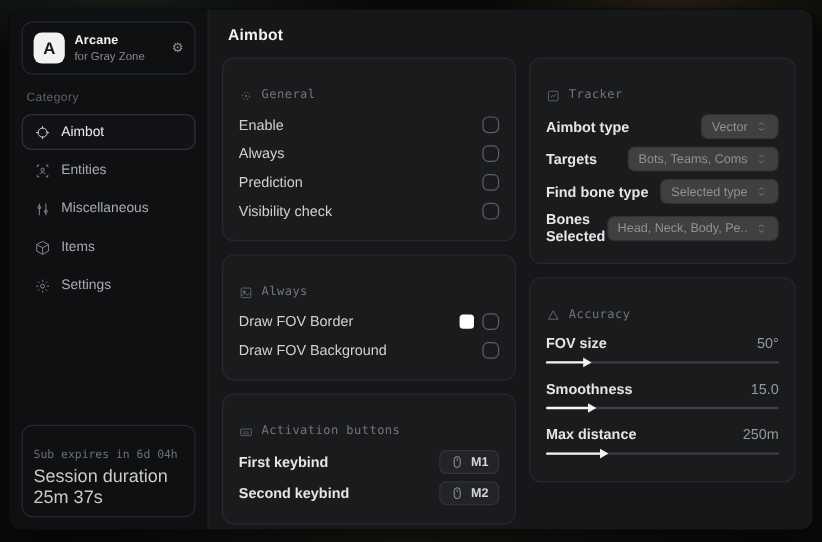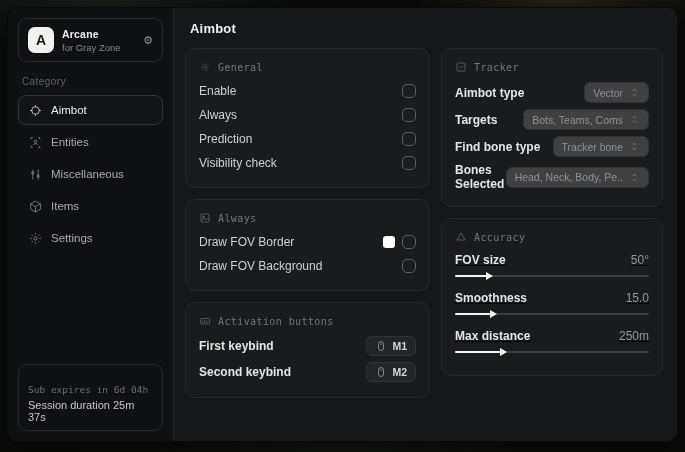--- a/index.html
+++ b/index.html
@@ -43,35 +43,35 @@
     border:1px solid transparent; border-radius:8px; color:#a9acaf; font-size:11.5px;
   }
   .nav-item.active { border-color:#303236; color:#eceded; background:#121316; }
   .nav-icon { width:14px; height:14px; flex:none; display:flex; align-items:center; justify-content:center; }
   .nav-icon svg { width:13px; height:13px; stroke:#8f9295; fill:none; stroke-width:1.4; }
   .nav-item.active .nav-icon svg { stroke:#dfe0e1; }
   .side-footer {
     margin-top:auto; border:1px solid #26282b; border-radius:9px; padding:7px 9px;
   }
   .expires { font-family:"DejaVu Sans Mono", monospace; color:#6d7074; font-size:9.5px;margin-top:12px; }
-  .session { color:#c7c9cb; font-size:11px; margin-top:4px; }
+  .session { color:#c7c9cb; font-size:15px; margin-top:4px; }
   
   .main { flex:1; background:#161719; display:flex; flex-direction:column; }
   .main-header { padding:13px 16px 10px; }
   .page-title { color:#f1f1f1; font-size:13px; font-weight:bold; letter-spacing:.2px; }
   .content { flex:1; display:flex; gap:11px; padding:2px 14px 14px 11px; }
   .col { display:flex; flex-direction:column; gap:11px; }
   .col-left { width:245px; flex:none; }
   .col-right { flex:1; }
   .panel {
     background:#1a1b1d; border:1px solid #27292c; border-radius:10px;
     padding:10px 13px 12px;
   }
   .panel-head {
-    display:flex; align-items:center; gap:7px; margin:2px 0 6px;
+    display:flex; gap:7px; margin:15px 0 6px;
     font-family:"DejaVu Sans Mono", monospace; font-size:10px; color:#737679; letter-spacing:.4px;
   }
   .panel-head svg { width:12px; height:12px; stroke:#737679; fill:none; stroke-width:1.3; }
   .row {
     display:flex; align-items:center; justify-content:space-between;
     min-height:24px; padding:3px 0;
   }
   .row-label { color:#cfd1d3; font-size:12px; }
   .row-label.strong { color:#e4e5e6; font-weight:bold; font-size:12px; }
   .checkbox {
@@ -86,21 +86,21 @@
   }
   .keybtn svg { width:12px; height:12px; stroke:#b9bbbe; fill:none; stroke-width:1.3; }
   .select {
     display:flex; align-items:center; gap:6px; background:#404040; border:1px solid #303236;
     border-radius:6px; padding:3.5px 8px; color:#8e9195; font-size:10.5px; max-width:150px;
   }
   .select .val { white-space:nowrap; overflow:hidden; text-overflow:ellipsis; }
   .select svg { width:11px; height:11px; stroke:#8e9195; fill:none; stroke-width:1.4; flex:none; }
   
   .slider-row { margin-bottom:4px; }
-  .slider-top { display:flex; justify-content:space-between; align-items:center; padding:4px 0 2px;text-decoration:underline; }
+  .slider-top { display:flex; justify-content:space-between; align-items:center; padding:4px 0 2px; }
   .slider-val { color:#95989b; font-size:12px; }
   .track { position:relative; height:14px; }
   .track-line { position:absolute; left:0; right:0; top:6px; height:2px; background:#3c3e41; border-radius:2px; }
   .fill { position:absolute; left:0; top:6px; height:2px; background:#f4f4f4; border-radius:2px; }
   .thumb {
     position:absolute; top:2.5px; width:0; height:0; margin-left:-2px;
     border-left:7px solid #f4f4f4; border-top:4.5px solid transparent; border-bottom:4.5px solid transparent;
   }
 </style>
 </head>
@@ -293,21 +293,21 @@
             <span class="select">
               <span class="val">Bots, Teams, Coms</span>
               <svg viewBox="0 0 24 24">
                   <path d="M8 9l4-4 4 4M8 15l4 4 4-4"></path>
                 </svg>
             </span>
           </div>
           <div class="row">
             <span class="row-label strong">Find bone type</span>
             <span class="select">
-              <span class="val">Tracker bone</span>
+              <span class="val">Selected type</span>
               <svg viewBox="0 0 24 24">
                   <path d="M8 9l4-4 4 4M8 15l4 4 4-4"></path>
                 </svg>
             </span>
           </div>
           <div class="row">
             <span class="row-label strong">Bones Selected</span>
             <span class="select">
               <span class="val">Head, Neck, Body, Pe..</span>
               <svg viewBox="0 0 24 24">

